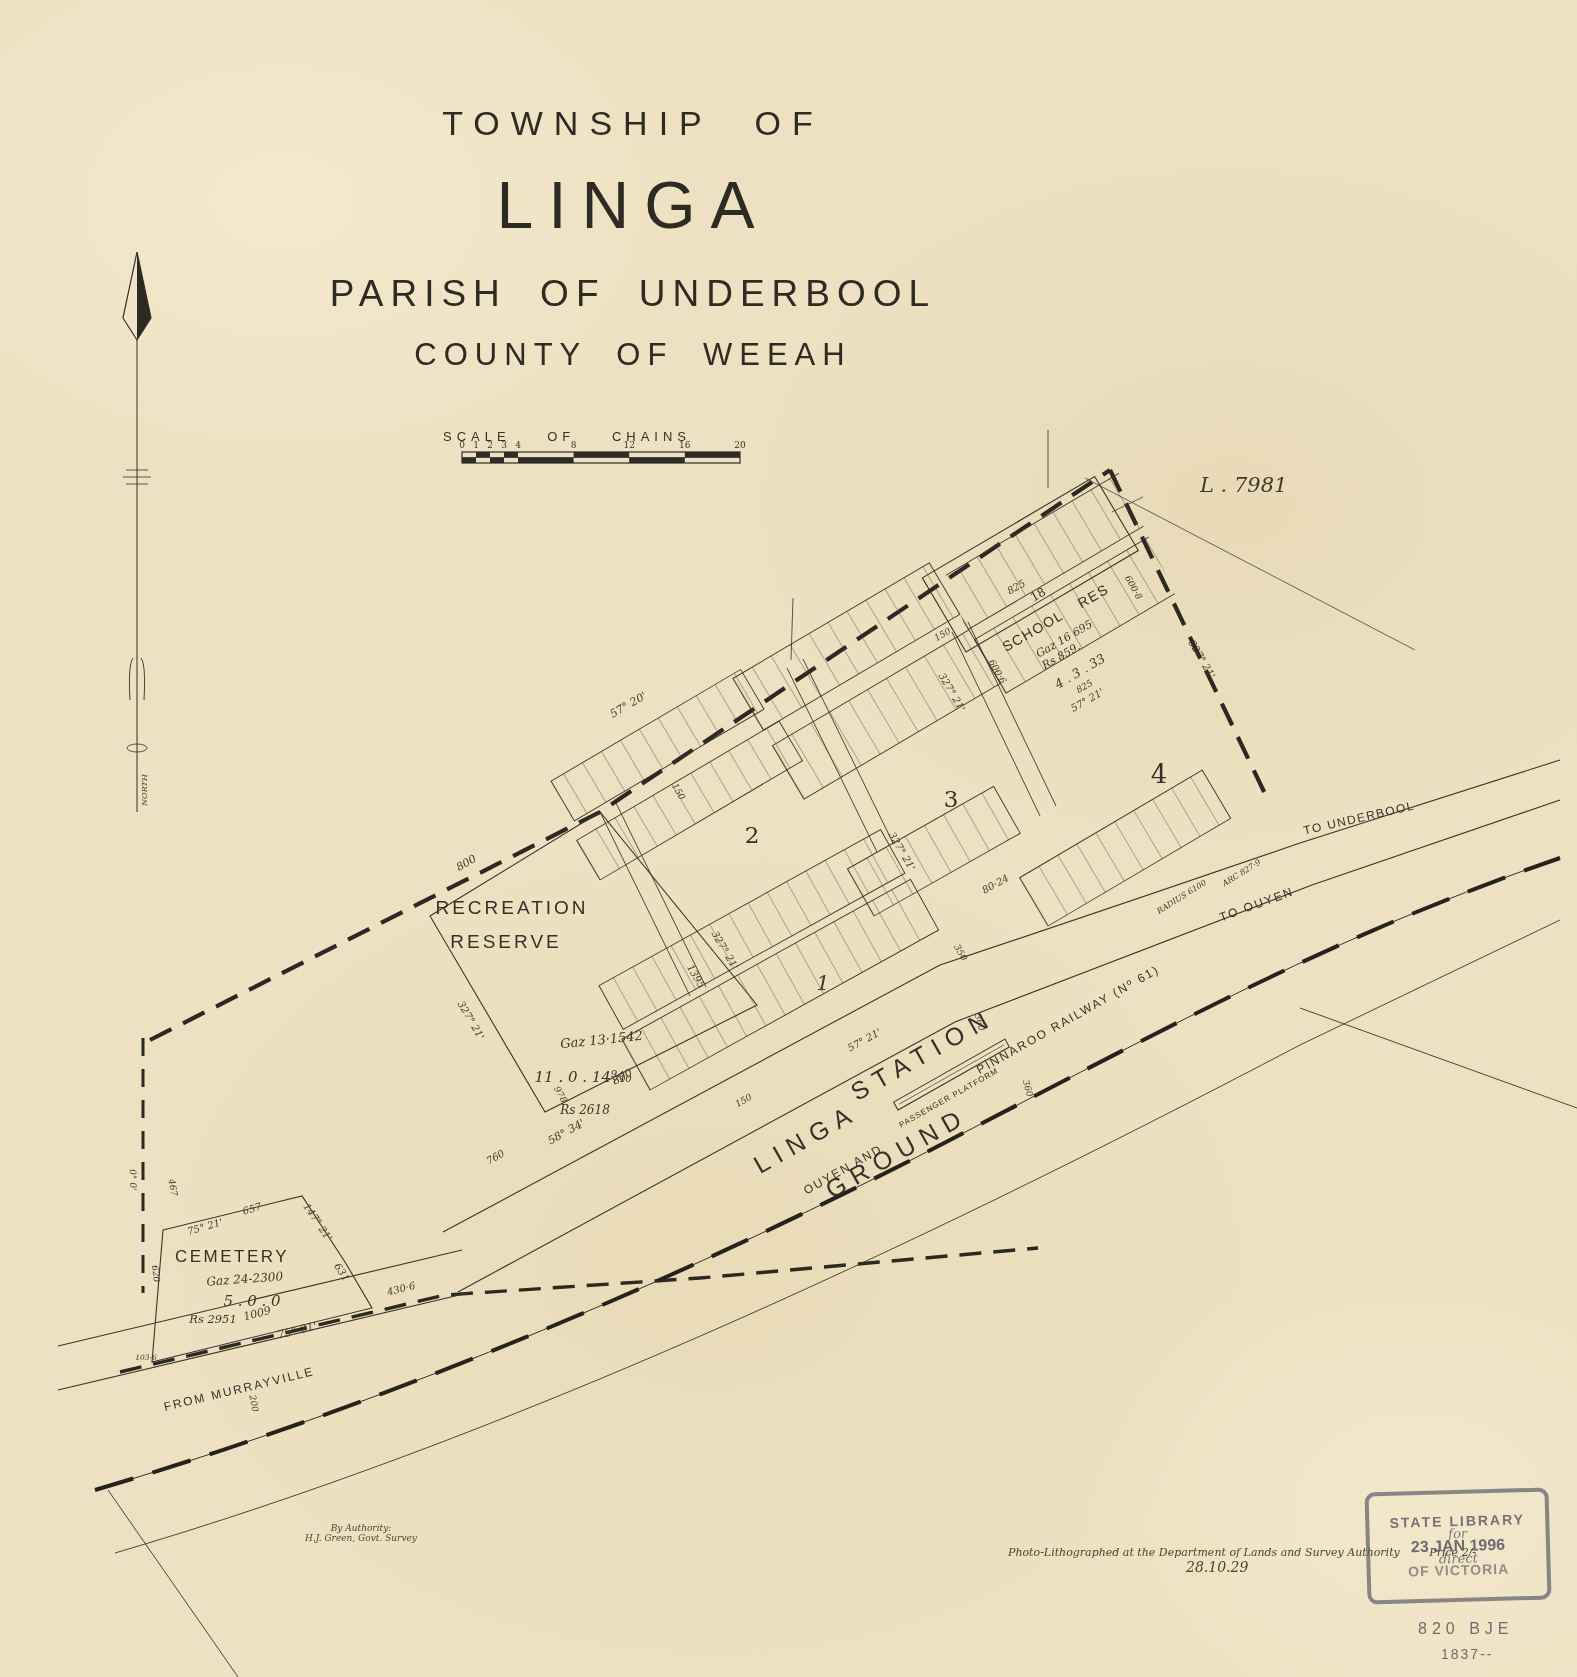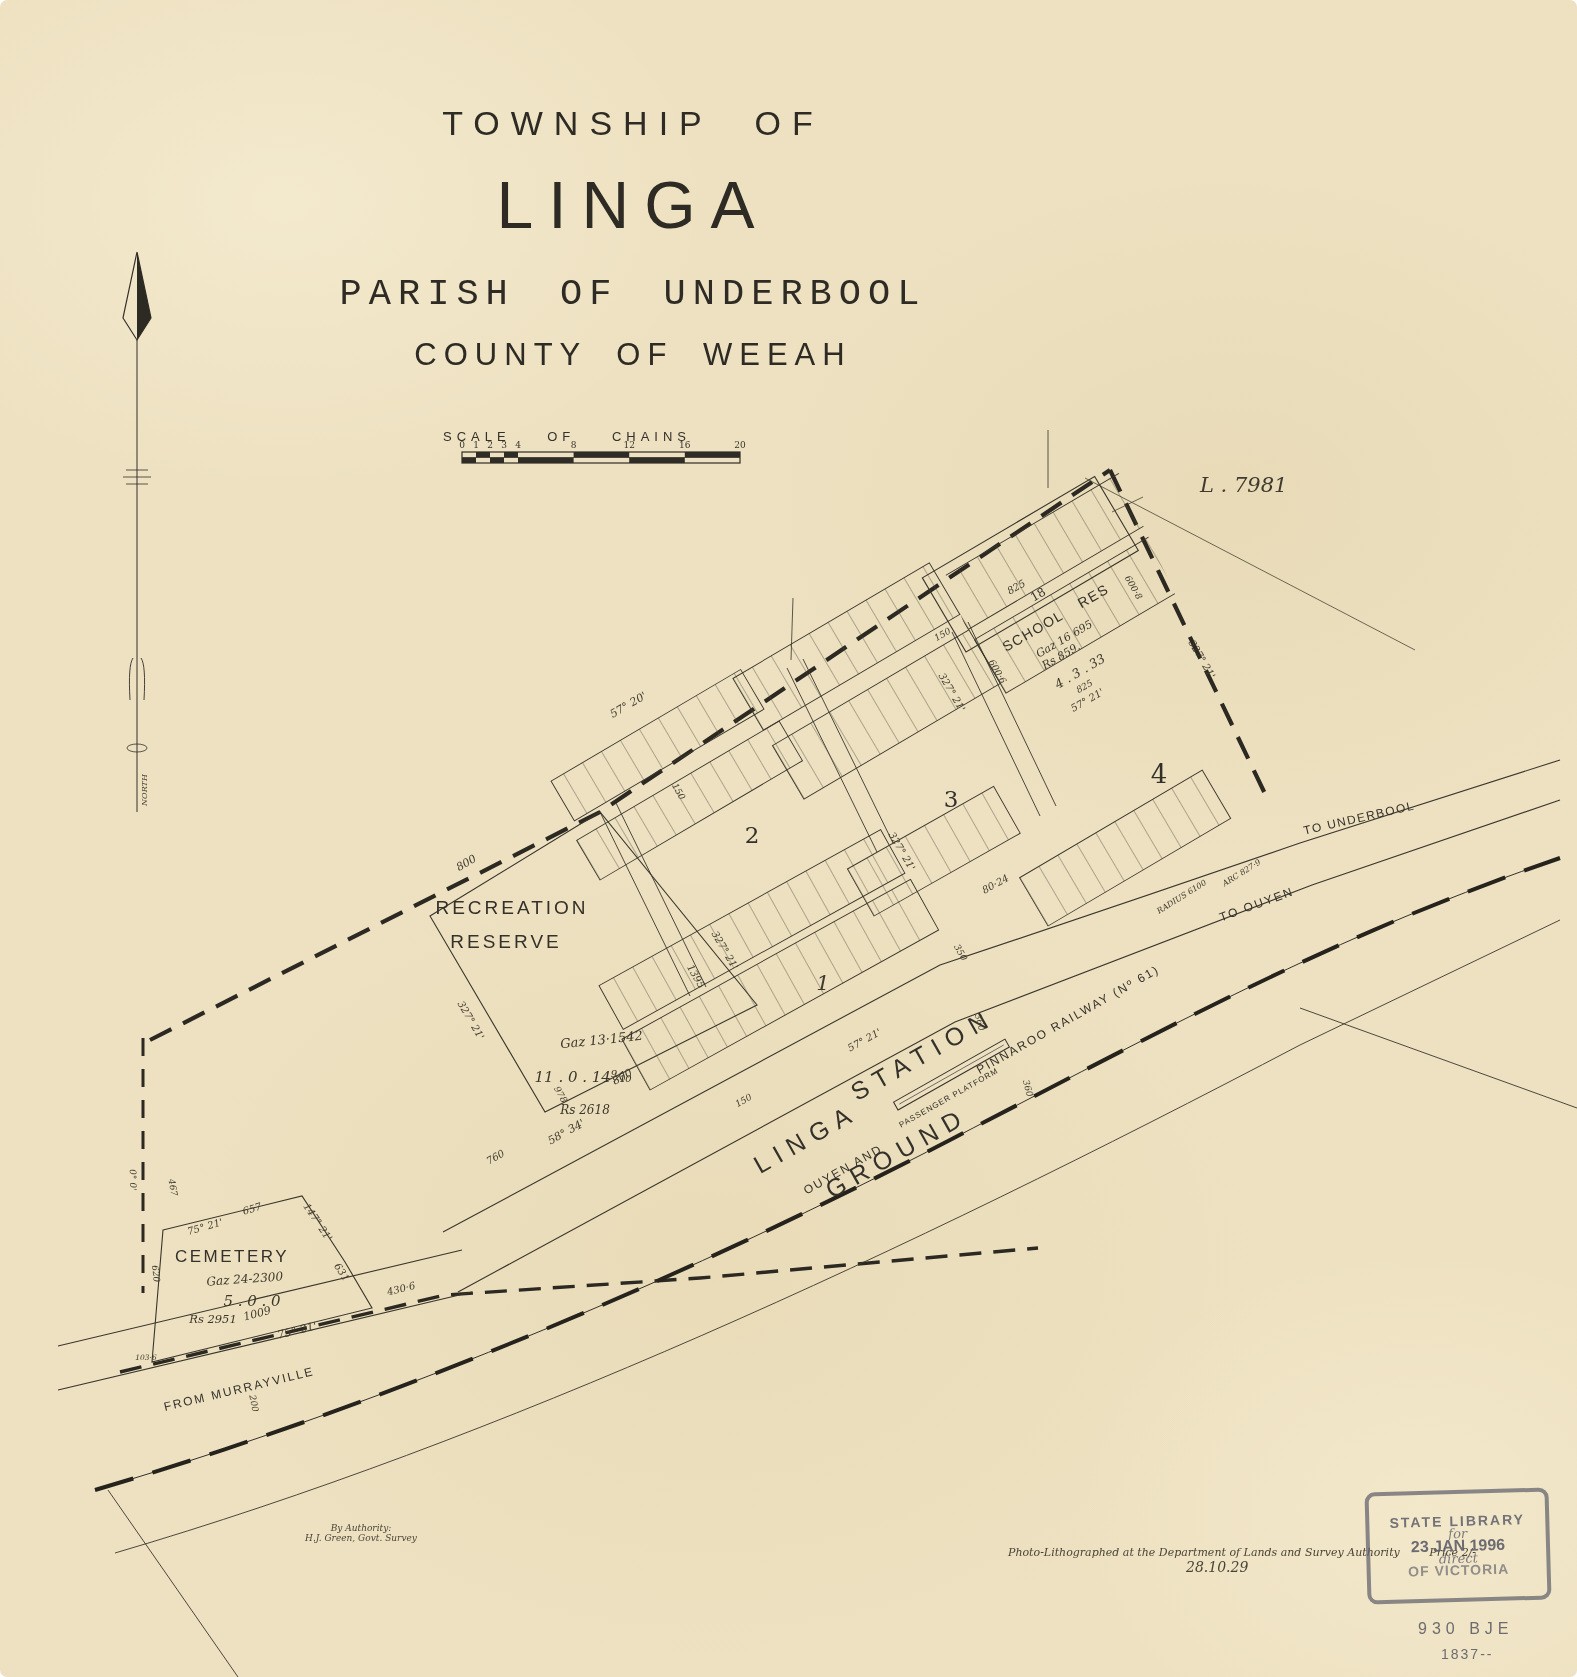--- a/index.html
+++ b/index.html
@@ -4,31 +4,31 @@
 <style>
   html,body{margin:0;padding:0;}
   .page{
     position:relative;width:1577px;height:1677px;overflow:hidden;
     background-color:#ede1c1;
     background-image:
       radial-gradient(620px 420px at 18% 12%, rgba(255,248,225,.35), rgba(255,248,225,0) 70%),
       radial-gradient(700px 500px at 78% 30%, rgba(216,196,150,.22), rgba(216,196,150,0) 70%),
       radial-gradient(800px 600px at 45% 75%, rgba(222,203,158,.25), rgba(222,203,158,0) 70%),
       radial-gradient(500px 380px at 90% 90%, rgba(255,247,222,.3), rgba(255,247,222,0) 70%);
-    font-family:"Liberation Sans", sans-serif;color:#34312a;border-radius:7px;
+    font-family:"Liberation Sans", sans-serif;color:#34312a;
   }
   svg text{fill:#373329;}
   .ann{font-family:"DejaVu Serif", serif;font-style:italic;fill:#403b2e;}
   .cap{font-family:"Liberation Sans", sans-serif;fill:#34312a;}
   .script{font-family:"DejaVu Serif", serif;font-style:italic;fill:#3c372b;}
   .num{font-family:"DejaVu Serif", serif;fill:#33302a;}
   .title-block{position:absolute;left:0;top:104px;width:1266px;text-align:center;color:#2e2b24;}
   .t1{font-size:34px;letter-spacing:11px;word-spacing:22px;}
   .t2{font-size:66px;letter-spacing:15px;margin-top:24px;}
-  .t3{font-size:37px;letter-spacing:7px;word-spacing:16px;margin-top:30px;font-family:Liberation Mono, monospace;}
+  .t3{font-size:37px;letter-spacing:7px;word-spacing:16px;margin-top:30px;}
   .t4{font-size:31px;letter-spacing:7px;word-spacing:14px;margin-top:22px;}
   .imprint{position:absolute;font-family:"DejaVu Serif", serif;font-style:italic;color:#4a4437;}
   .stamp{
     position:absolute;left:1366px;top:1490px;width:176px;height:104px;
     border:4px solid rgba(96,96,108,.72);border-radius:10px;
     transform:rotate(-1.6deg);display:flex;flex-direction:column;align-items:center;justify-content:center;
     color:#5e5e6a;line-height:1.02;
   }
   .stamp .s1{font-size:14px;letter-spacing:2px;font-weight:700;opacity:.85;}
   .stamp .hand{font-family:"DejaVu Serif", serif;font-style:italic;font-size:13px;opacity:.8;margin:-2px 0;}
@@ -264,16 +264,16 @@
   </div>
 
   <div class="stamp">
     <div class="s1">STATE LIBRARY</div>
     <div class="hand">for</div>
     <div class="s2">23 JAN 1996</div>
     <div class="hand">direct</div>
     <div class="s3">OF VICTORIA</div>
   </div>
 
-  <div class="catalog" style="left:1418px;top:1620px;font-size:16px;letter-spacing:5px;">930 BJE</div>
+  <div class="catalog" style="left:1418px;top:1620px;font-size:16px;letter-spacing:5px;">820 BJE</div>
   <div class="catalog" style="left:1441px;top:1646px;font-size:14px;letter-spacing:2px;">1837--</div>
 
 </div>
 
 </body></html>

